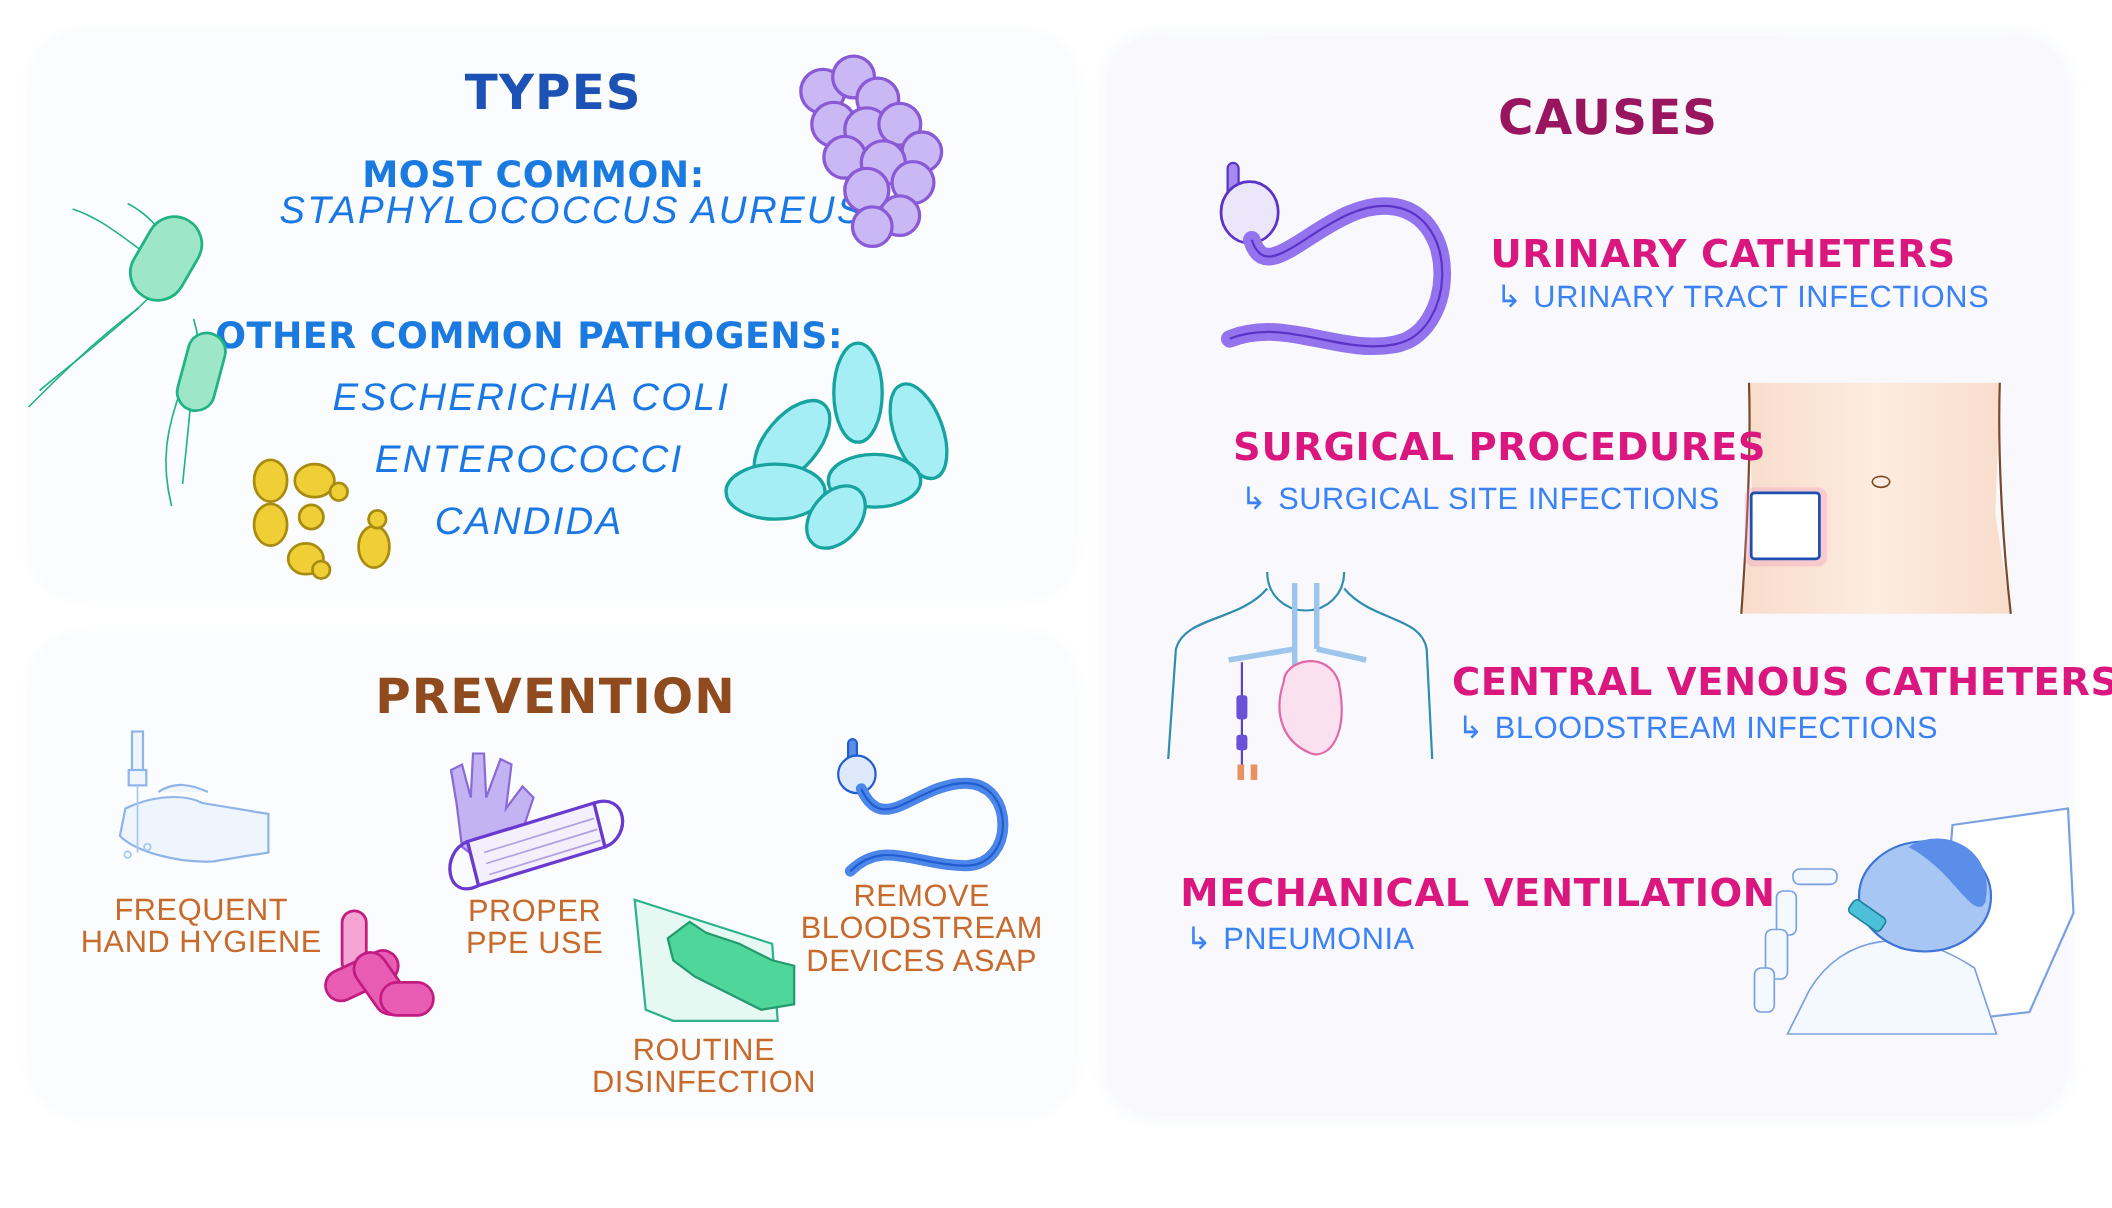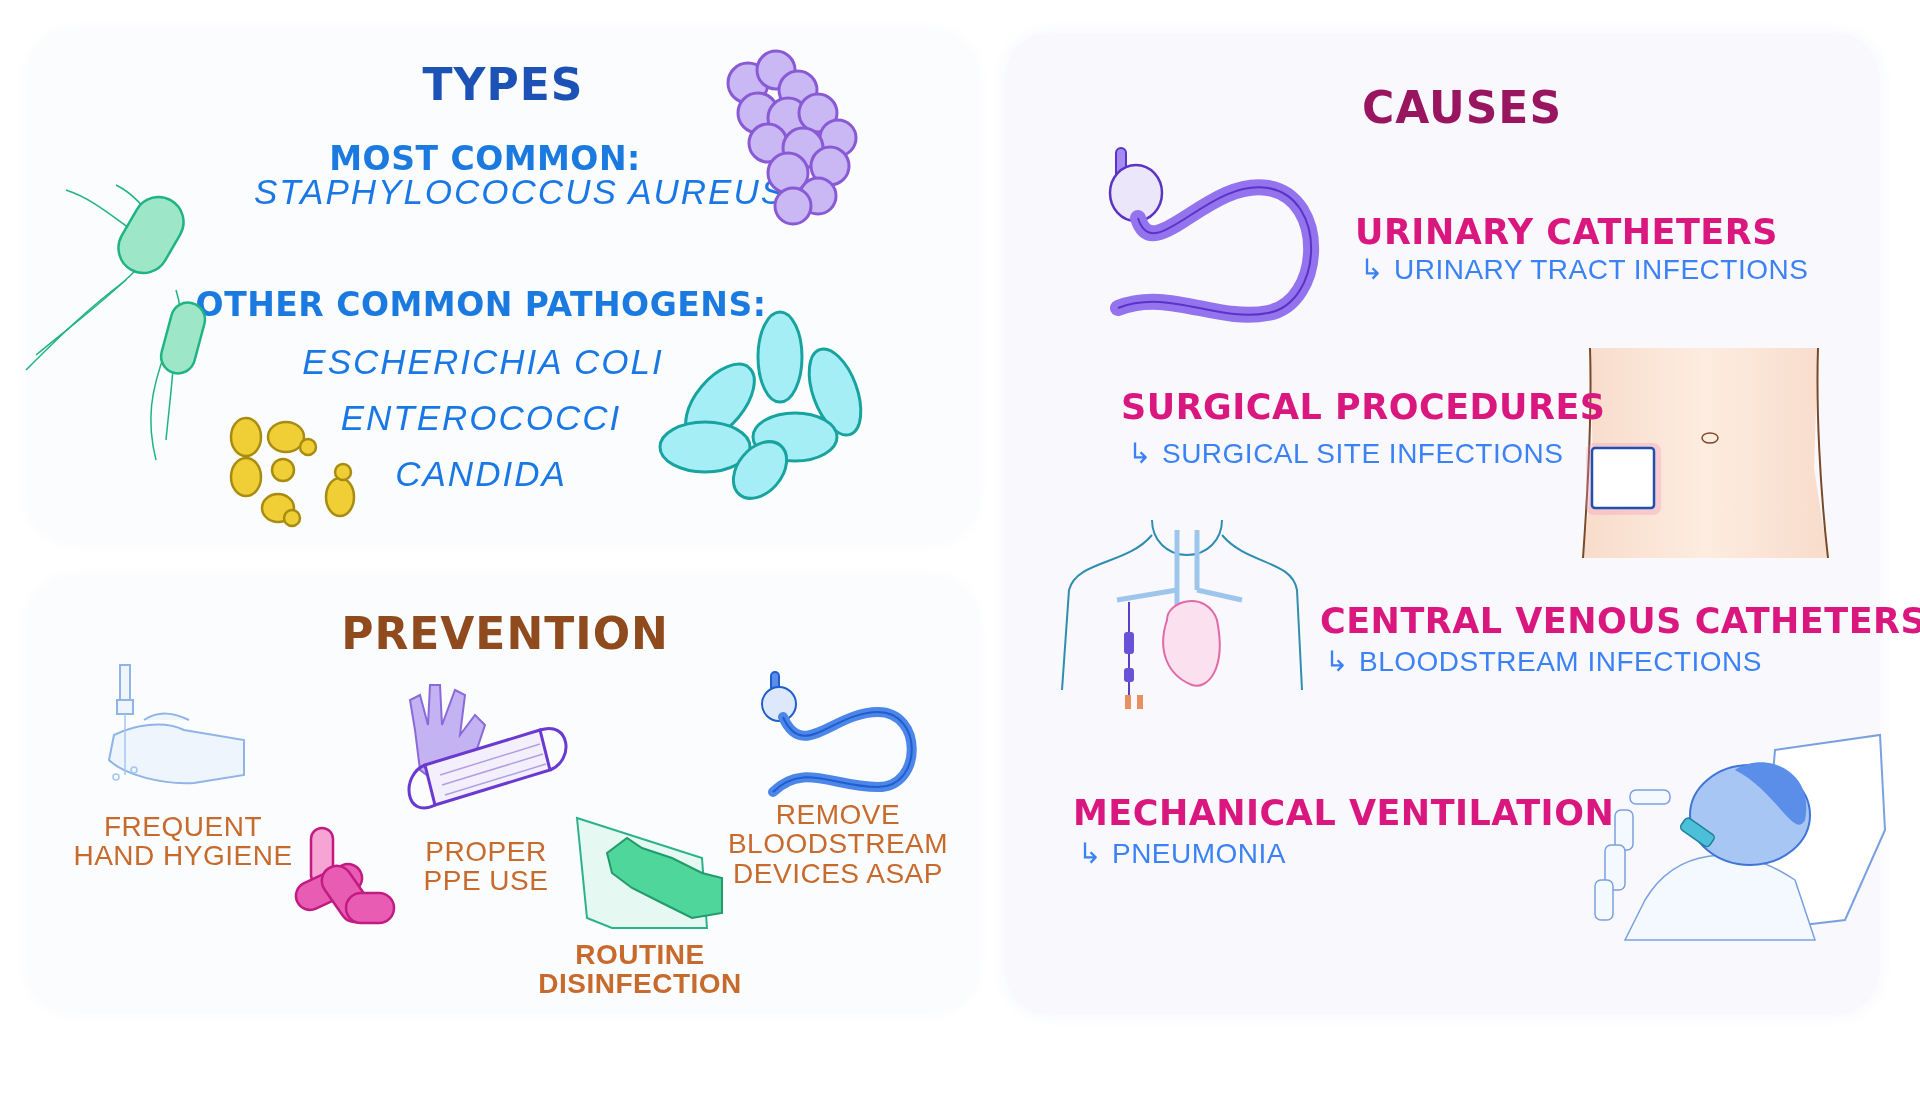--- a/index.html
+++ b/index.html
@@ -153,30 +153,30 @@
     <path d="M25 85 L 140 50 L 150 90 L 35 125 Z"></path>
     <path d="M140 50 C 170 40, 175 80, 150 90" fill="none"></path>
     <path d="M25 85 C 0 95, 5 140, 35 125" fill="none"></path>
   </g>
   <g stroke="#b0a0e0" stroke-width="1.5">
       <line x1="40" y1="95" x2="140" y2="64"></line>
       <line x1="42" y1="105" x2="143" y2="74"></line>
       <line x1="45" y1="115" x2="146" y2="84"></line>
     </g>
 </svg>
-<div class="abs prev-label" style="left:486px; top:813px;margin-top:24px;">
+<div class="abs prev-label" style="left:486px; top:813px;">
   <div>PROPER</div>
   <div>PPE USE</div>
 </div>
 
 <svg style="left:572px; top:818px;" width="152" height="120" viewBox="0 0 152 120">
   <path d="M5 0 L 130 40 L 135 110 L 40 110 L 15 100 Z" fill="#e6f8f2" stroke="#2bb28a" stroke-width="2"></path>
   <path d="M35 35 L 55 20 L 70 30 L 100 40 L 130 55 L 150 60 L 150 95 L 120 100 L 90 85 L 60 70 L 40 55 Z" fill="#4fd69a" stroke="#229a6c" stroke-width="2"></path>
 </svg>
-<div class="abs prev-label" style="left:640px; top:940px;font-weight:bold;">
+<div class="abs prev-label" style="left:640px; top:940px;">
   <div>ROUTINE</div>
   <div>DISINFECTION</div>
 </div>
 
 <svg style="left:763px; top:672px;" width="160" height="125" viewBox="0 0 160 125">
   <rect x="8" y="0" width="8" height="35" rx="4" fill="#5c8ee8" stroke="#1f5dd0" stroke-width="2"></rect>
   <circle cx="16" cy="32" r="17" fill="#dde8fb" stroke="#1f5dd0" stroke-width="2"></circle>
   <path d="M20 45 C 40 90, 70 40, 115 40 C 160 40, 160 115, 115 115 C 70 115, 40 90, 10 120" fill="none" stroke="#4c86e8" stroke-width="10" stroke-linecap="round"></path>
   <path d="M20 45 C 40 90, 70 40, 115 40 C 160 40, 160 115, 115 115 C 70 115, 40 90, 10 120" fill="none" stroke="#1f5dd0" stroke-width="2"></path>
 </svg>

